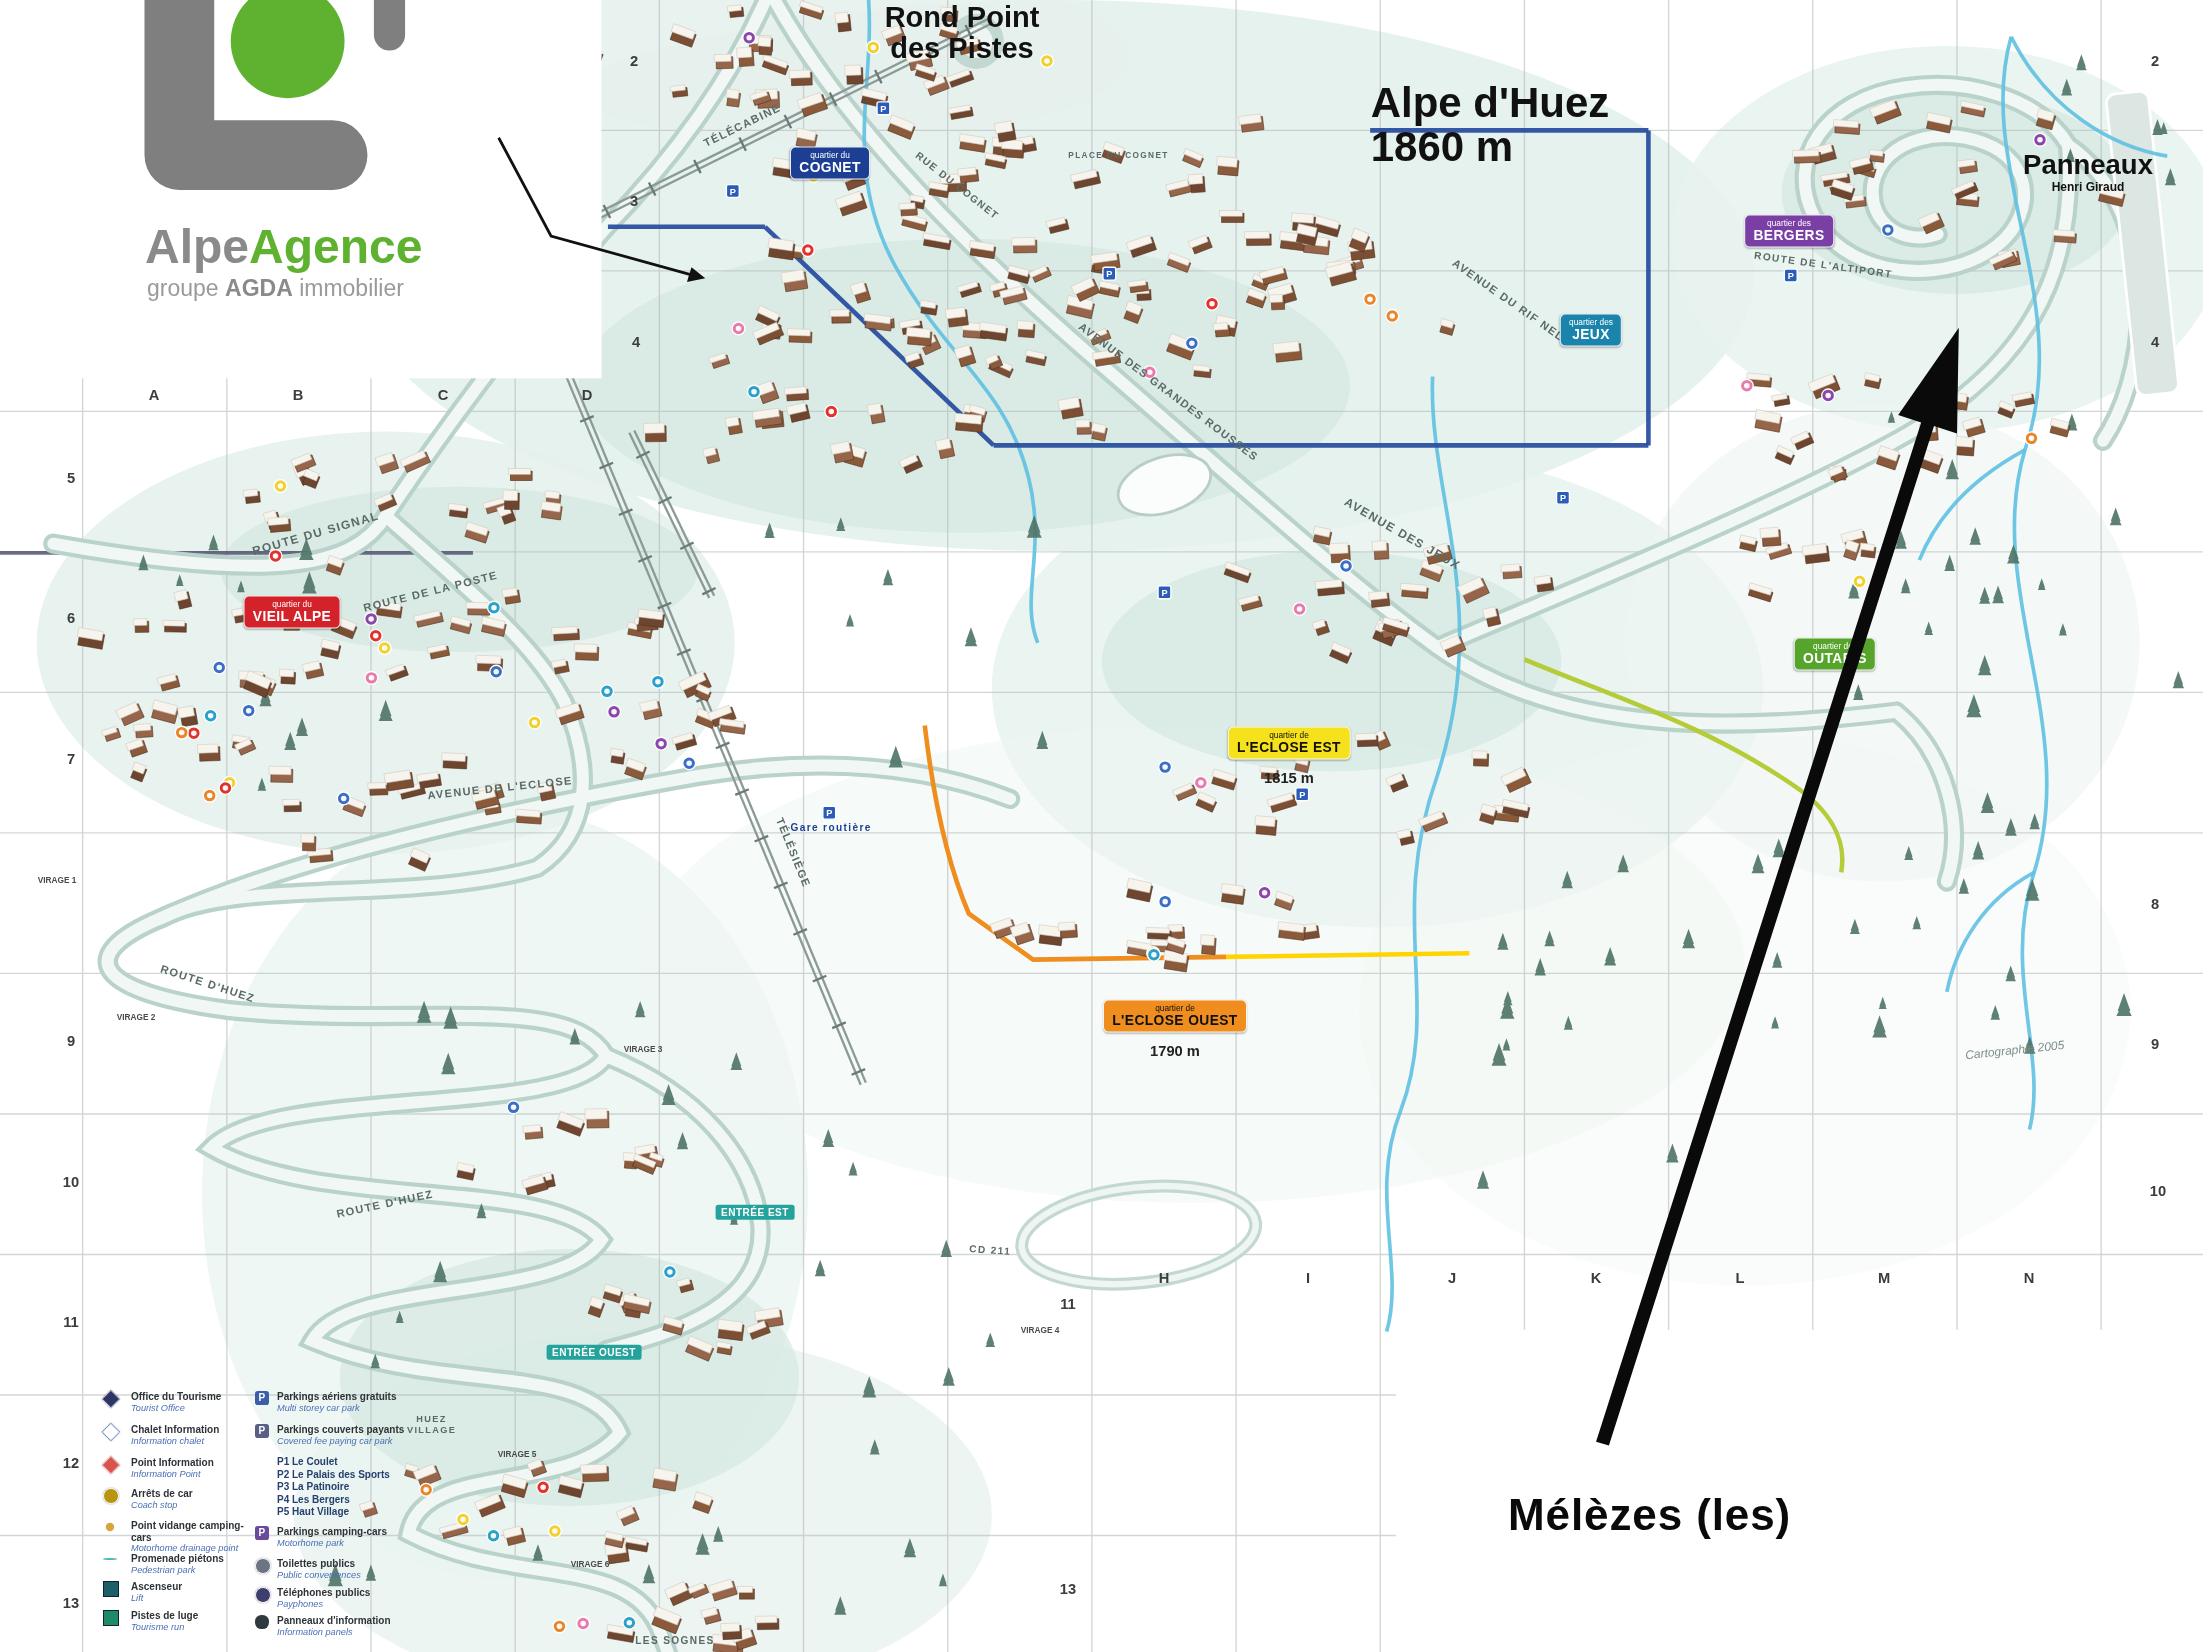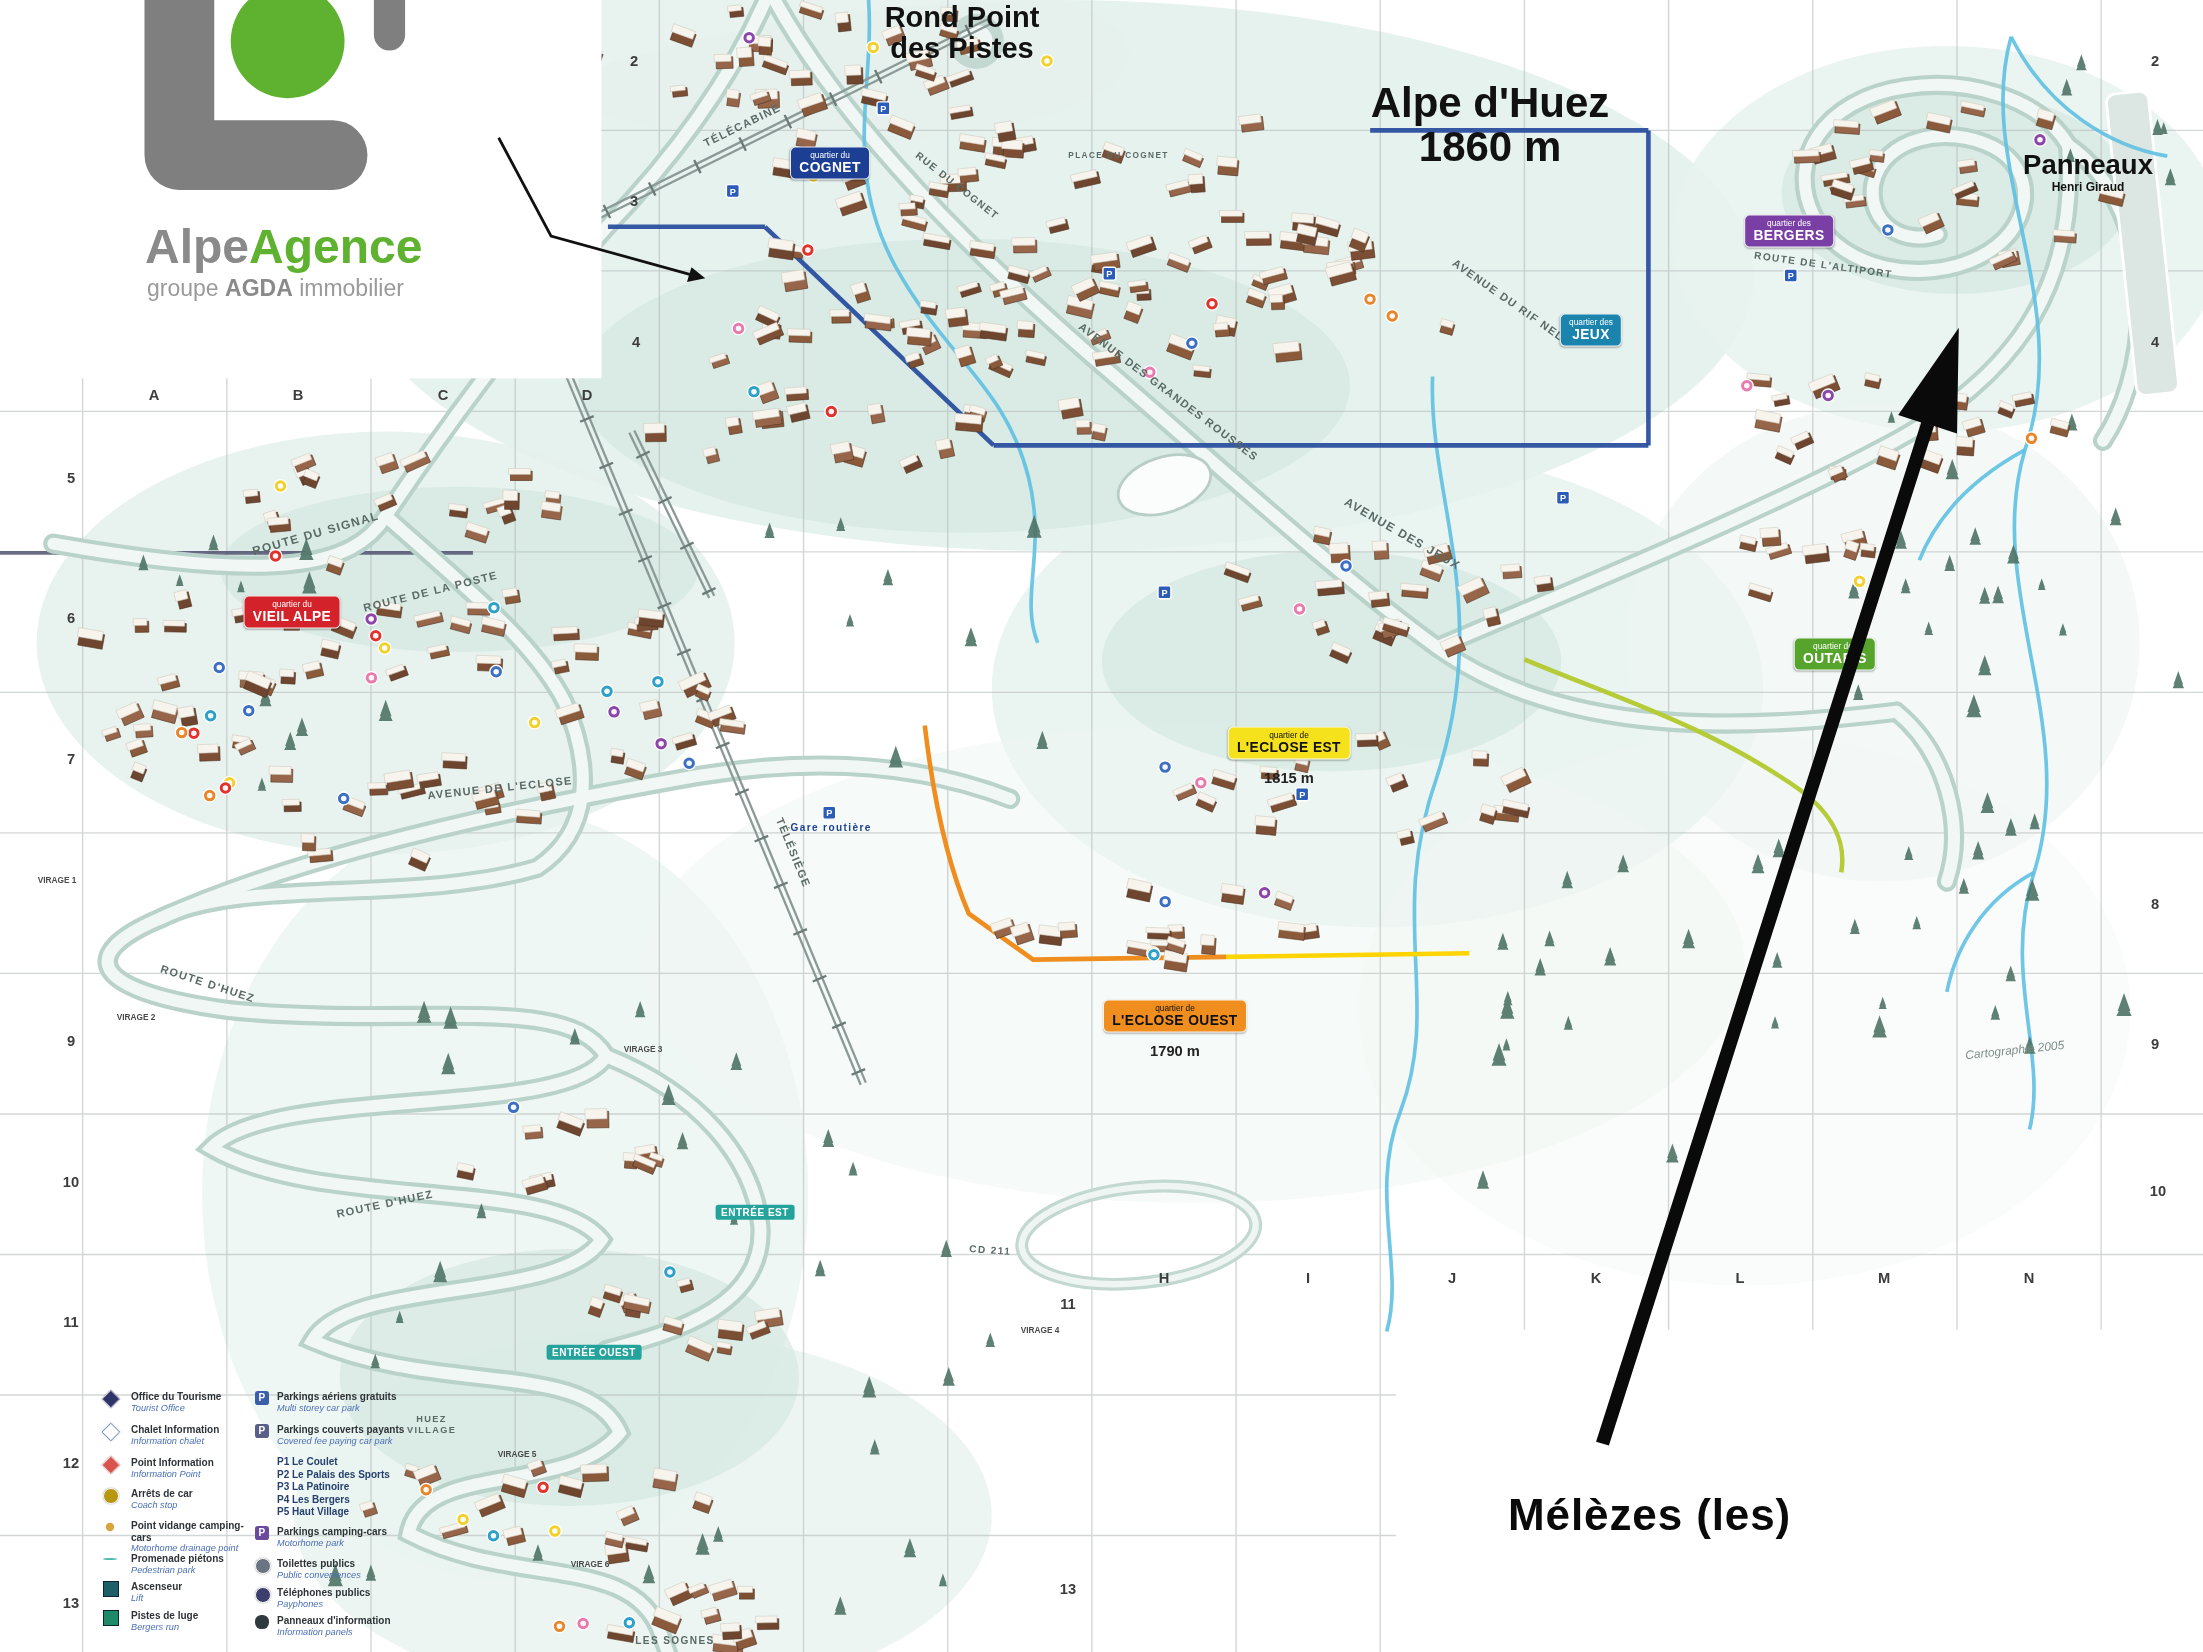--- a/index.html
+++ b/index.html
@@ -9,21 +9,21 @@
   svg{display:block;}
   #mapArt{position:absolute;left:0;top:0;}
   #overArt{position:absolute;left:0;top:0;pointer-events:none;z-index:60;}
   .labels{position:absolute;left:0;top:0;width:2204px;height:1653px;z-index:30;}
   
   .logo-wordmark{position:absolute;left:145px;top:219px;font-size:48px;font-weight:bold;letter-spacing:0;}
   .logo-sub{position:absolute;left:147px;top:275px;font-size:23px;color:#9a9a9a;}
   
   .t-rondpoint{position:absolute;left:962px;top:1.8px;transform:translateX(-50%);text-align:center;
                font-size:29px;font-weight:bold;line-height:1.08;color:#111;}
-  .t-resort{position:absolute;left:1490px;top:81px;transform:translateX(-50%);text-align:center;
+  .t-resort{position:absolute;left:1490px;top:81px;transform:translateX(-50%);
             font-size:42px;font-weight:bold;line-height:1.05;color:#111;}
   .t-altiport{position:absolute;left:2088px;top:151px;transform:translateX(-50%);text-align:center;color:#111;}
   .t-altiport .big{font-size:27.5px;font-weight:bold;line-height:1;}
   .t-altiport .small{font-size:12px;font-weight:bold;margin-top:1.8px;}
   .t-callout{position:absolute;left:1508px;top:1490px;font-size:44px;font-weight:800;color:#0a0a0a;letter-spacing:0.9px;}
   .t-credit{position:absolute;left:1965px;top:1043px;font-size:12px;font-style:italic;color:#7e8e89;transform:rotate(-6deg);}
   
   .badge{position:absolute;transform:translate(-50%,-50%);text-align:center;border-radius:5.5px;
          padding:2.8px 8.3px 3.7px;border:1.8px solid rgba(255,255,255,.9);box-shadow:0 0.9px 1.8px rgba(0,0,0,.25);}
   .badge .pfx{font-size:8.3px;line-height:1.1;}
@@ -2072,21 +2072,21 @@
           <div class="lg-en">Pedestrian park</div>
         </div>
         <div class="lg-icon" style="left: 103px; top: 1581px; background: rgb(29, 95, 102); border: 0.9px solid rgb(17, 34, 51);"></div>
         <div class="lg-row" style="left: 131px; top: 1581px; width: 129px;">
           <div class="lg-fr">Ascenseur</div>
           <div class="lg-en">Lift</div>
         </div>
         <div class="lg-icon" style="left: 103px; top: 1610px; background: rgb(31, 138, 104); border: 0.9px solid rgb(17, 34, 51);"></div>
         <div class="lg-row" style="left: 131px; top: 1610px; width: 129px;">
           <div class="lg-fr">Pistes de luge</div>
-          <div class="lg-en">Bergers run</div>
+          <div class="lg-en">Tourisme run</div>
         </div>
         <div class="lg-icon" style="left: 255px; top: 1391px; background: rgb(58, 95, 168); border-radius: 2.8px; color: rgb(255, 255, 255); font: bold 10px / 13.8px &quot;Liberation Sans&quot;, sans-serif; text-align: center;">P</div>
         <div class="lg-row" style="left: 277px; top: 1391px; width: 156px;">
           <div class="lg-fr">Parkings aériens gratuits</div>
           <div class="lg-en">Multi storey car park</div>
         </div>
         <div class="lg-icon" style="left: 255px; top: 1424px; background: rgb(90, 95, 135); border-radius: 2.8px; color: rgb(255, 255, 255); font: bold 10px / 13.8px &quot;Liberation Sans&quot;, sans-serif; text-align: center;">P</div>
         <div class="lg-row" style="left: 277px; top: 1424px; width: 156px;">
           <div class="lg-fr">Parkings couverts payants</div>
           <div class="lg-en">Covered fee paying car park</div>

